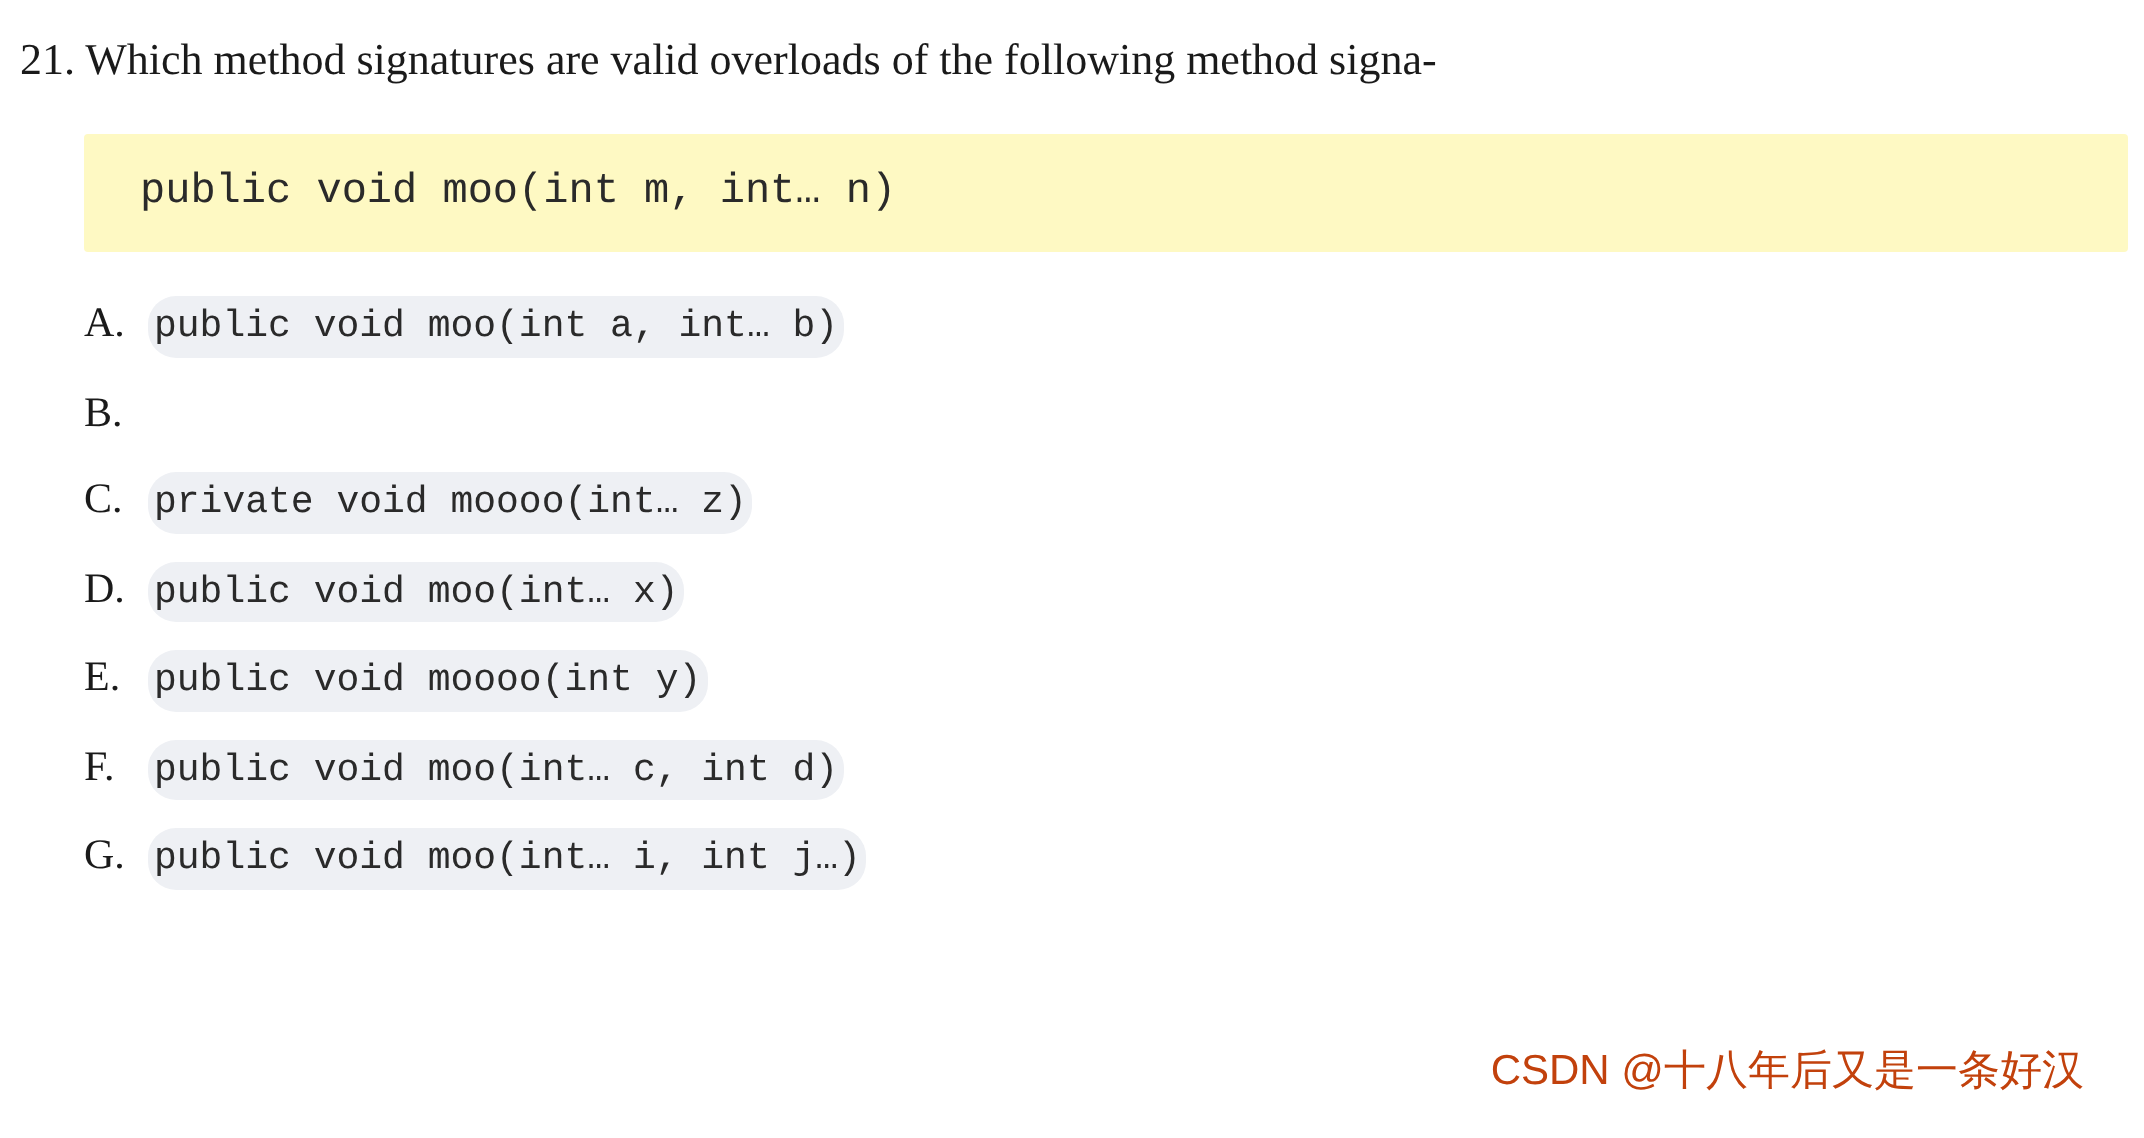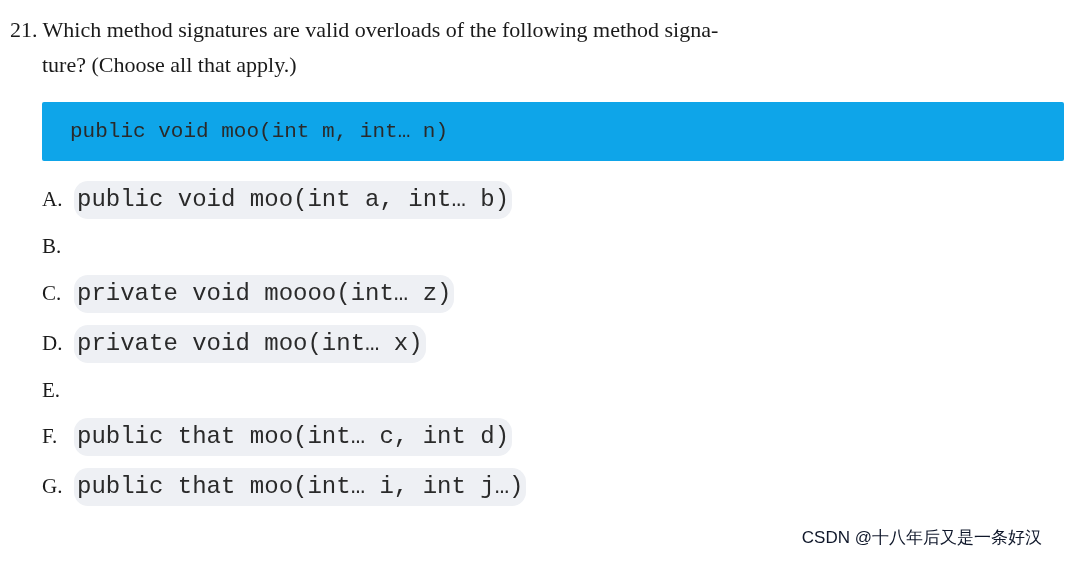--- a/index.html
+++ b/index.html
@@ -22,21 +22,21 @@
       font-size: 22px;
       color: #1a1a1a;
       line-height: 1.6;
       padding: 0 20px 0 10px;
     }
     .question-text-line2 {
       padding-left: 42px;
     }
     .code-block {
       margin: 20px 0 20px 42px;
-      background: #0ea5e9;
+      background: #fef9c3;
       padding: 18px 28px;
       border-radius: 2px;
       width: calc(100% - 50px);
     }
     .code-block code {
       font-family: 'Consolas', 'Monaco', 'Courier New', monospace;
       font-size: 21px;
       color: #2a2a2a;
     }
     .options-list {
@@ -55,70 +55,68 @@
       color: #1a1a1a;
       margin-right: 6px;
       min-width: 26px;
     }
     .option-code {
       font-family: 'Consolas', 'Monaco', 'Courier New', monospace;
       background: #eef0f4;
       color: #2a2a2a;
       padding: 1px 3px;
       border-radius: 14px;
-      font-size: 24px;
+      font-size: 19px;
     }
     .watermark {
       position: absolute;
       bottom: 20px;
       right: 30px;
-      color: #0f172a;
-      font-size: 17px;
+      color: #c2410c;
+      font-size: 21px;
       font-family: Arial, sans-serif;
     }
   </style>
 </head>
 <body>
 
 <div class="question-wrapper">
   <div class="question-text">
     <span>21.</span>
     <span>Which method signatures are valid overloads of the following method signa-</span>
-  </div>
-  <div class="question-text question-text-line2">
-    <span>ture? (Choose all that apply.)</span>
   </div>
 
   <div class="code-block">
     <code>public void moo(int m, int… n)</code>
   </div>
 
   <div class="options-list">
     <div class="option-item">
       <span class="option-letter">A.</span>
       <span class="option-code">public void moo(int a, int… b)</span>
     </div>
     <div class="option-item">
       <span class="option-letter">B.</span>
     </div>
     <div class="option-item">
       <span class="option-letter">C.</span>
       <span class="option-code">private void moooo(int… z)</span>
     </div>
     <div class="option-item">
       <span class="option-letter">D.</span>
-      <span class="option-code">private void moo(int… x)</span>
+      <span class="option-code">public void moo(int… x)</span>
     </div>
     <div class="option-item">
       <span class="option-letter">E.</span>
+      <span class="option-code">public void moooo(int y)</span>
     </div>
     <div class="option-item">
       <span class="option-letter">F.</span>
-      <span class="option-code">public that moo(int… c, int d)</span>
+      <span class="option-code">public void moo(int… c, int d)</span>
     </div>
     <div class="option-item">
       <span class="option-letter">G.</span>
-      <span class="option-code">public that moo(int… i, int j…)</span>
+      <span class="option-code">public void moo(int… i, int j…)</span>
     </div>
   </div>
 </div>
 
 <div class="watermark">CSDN @十八年后又是一条好汉</div>
 
 </body></html>

